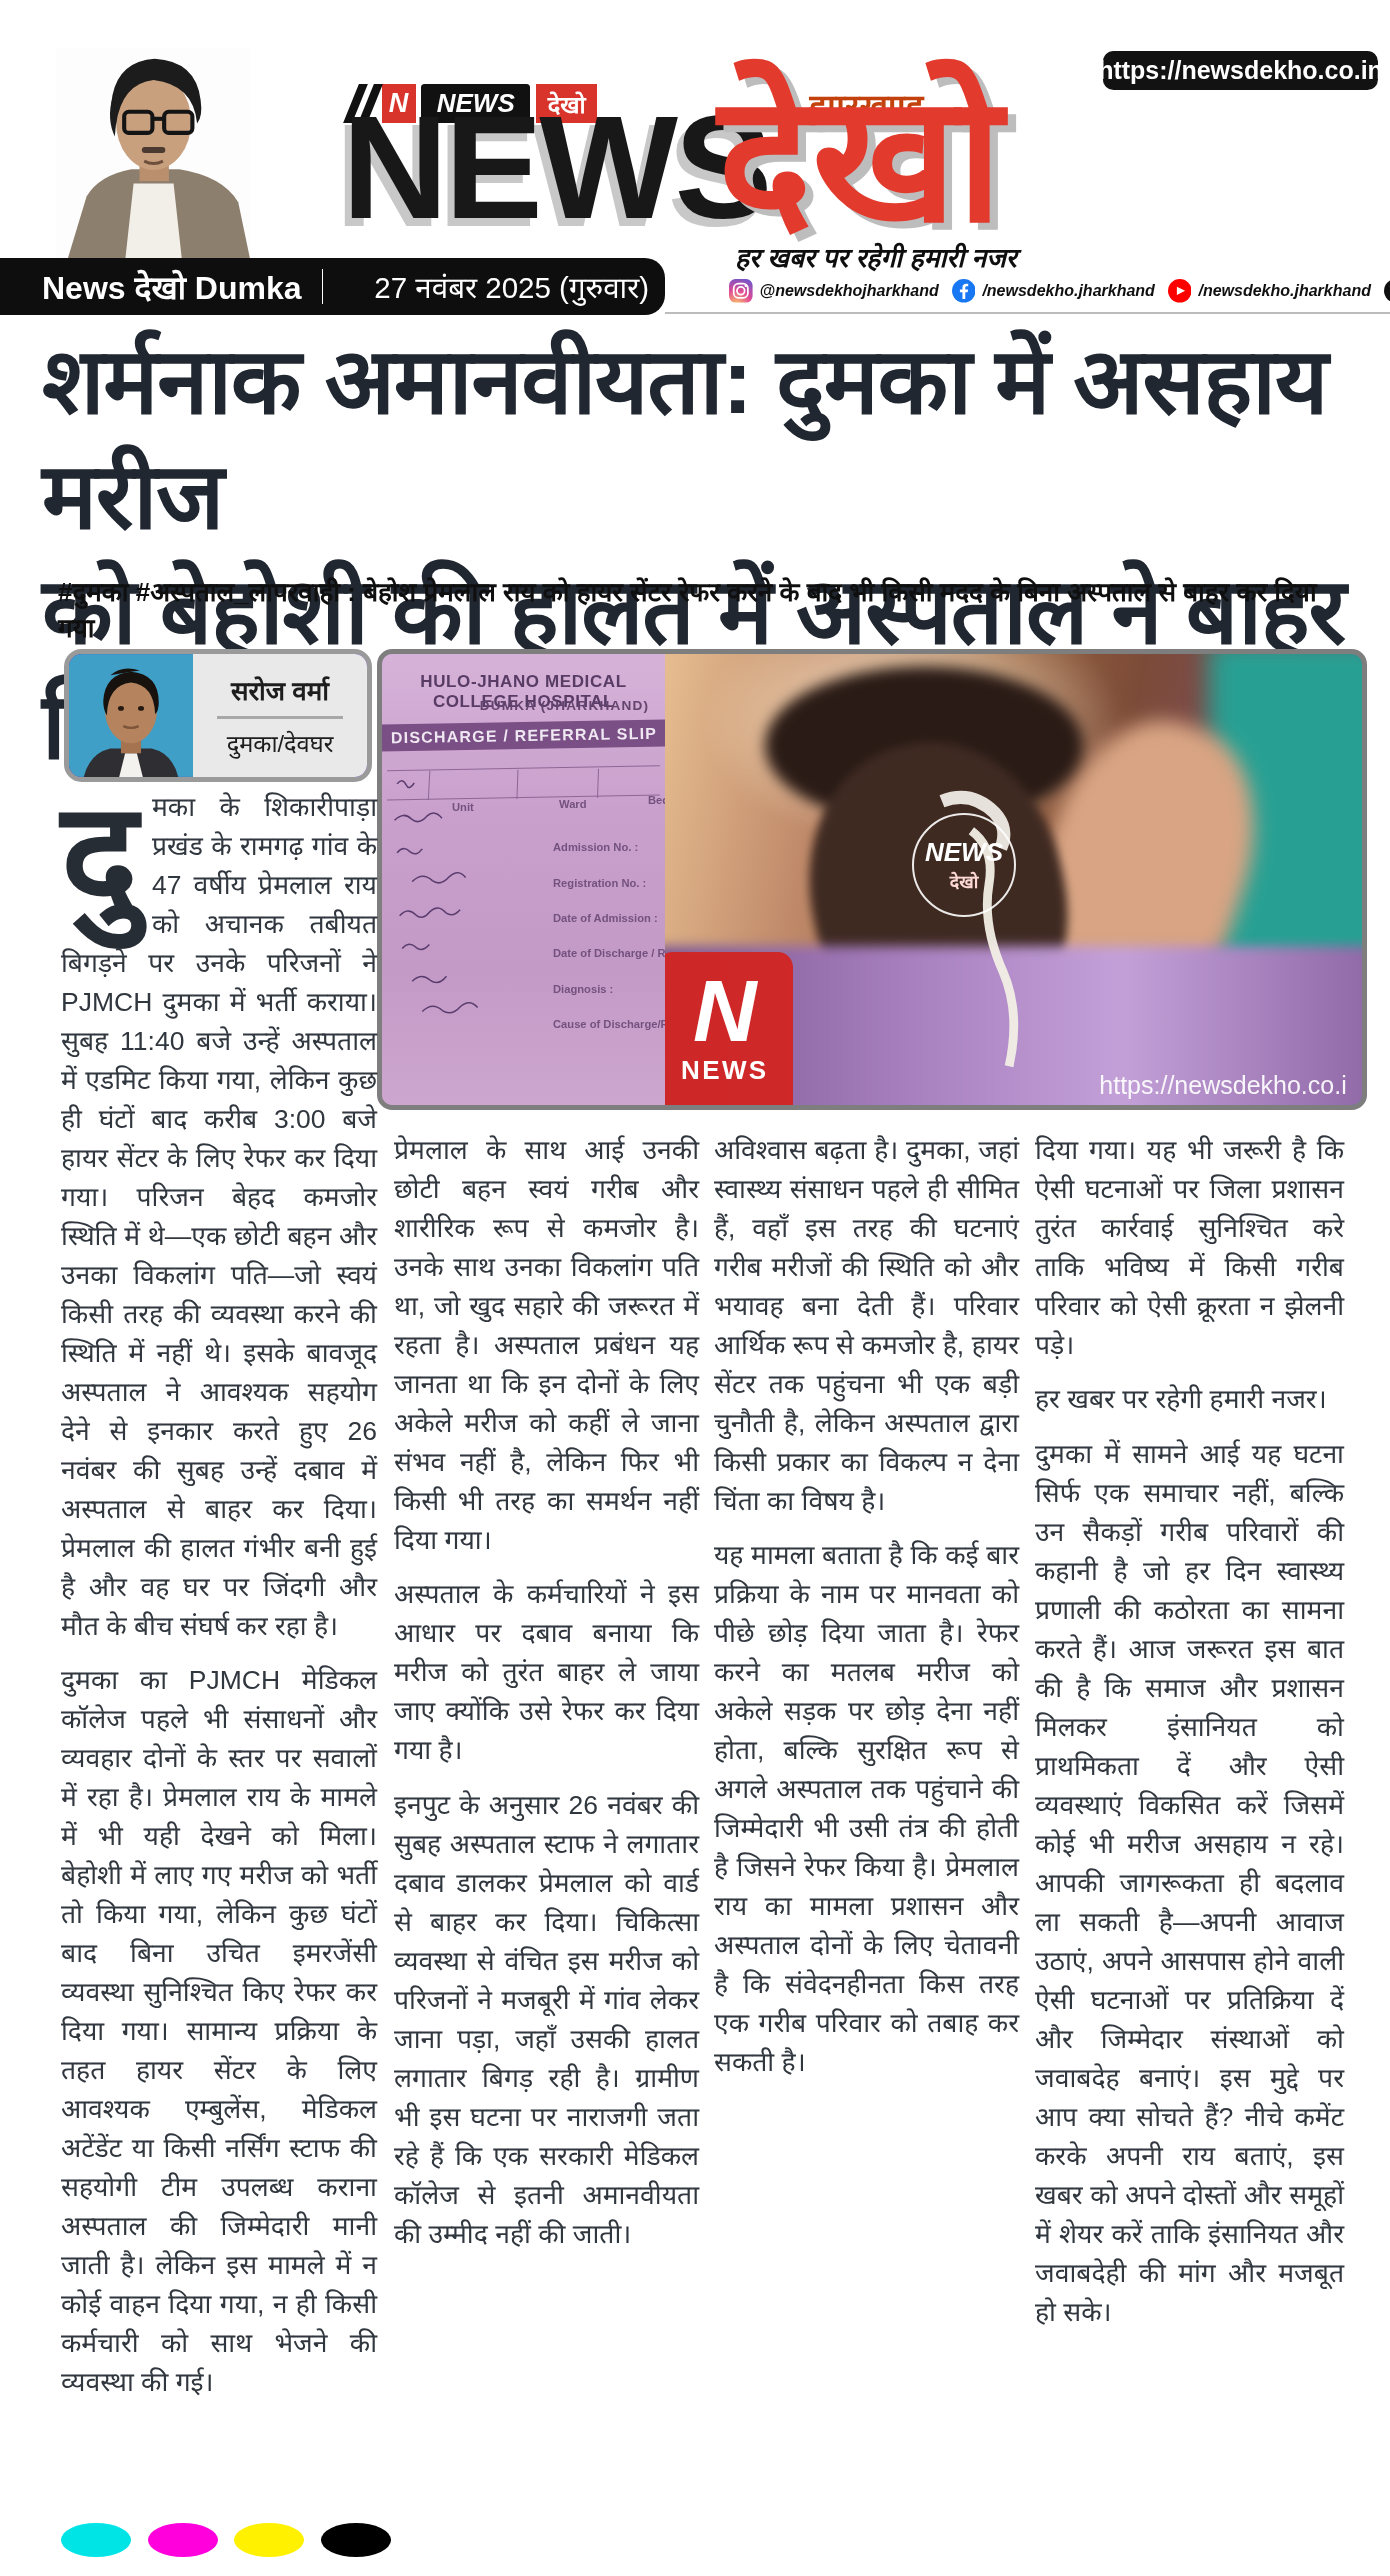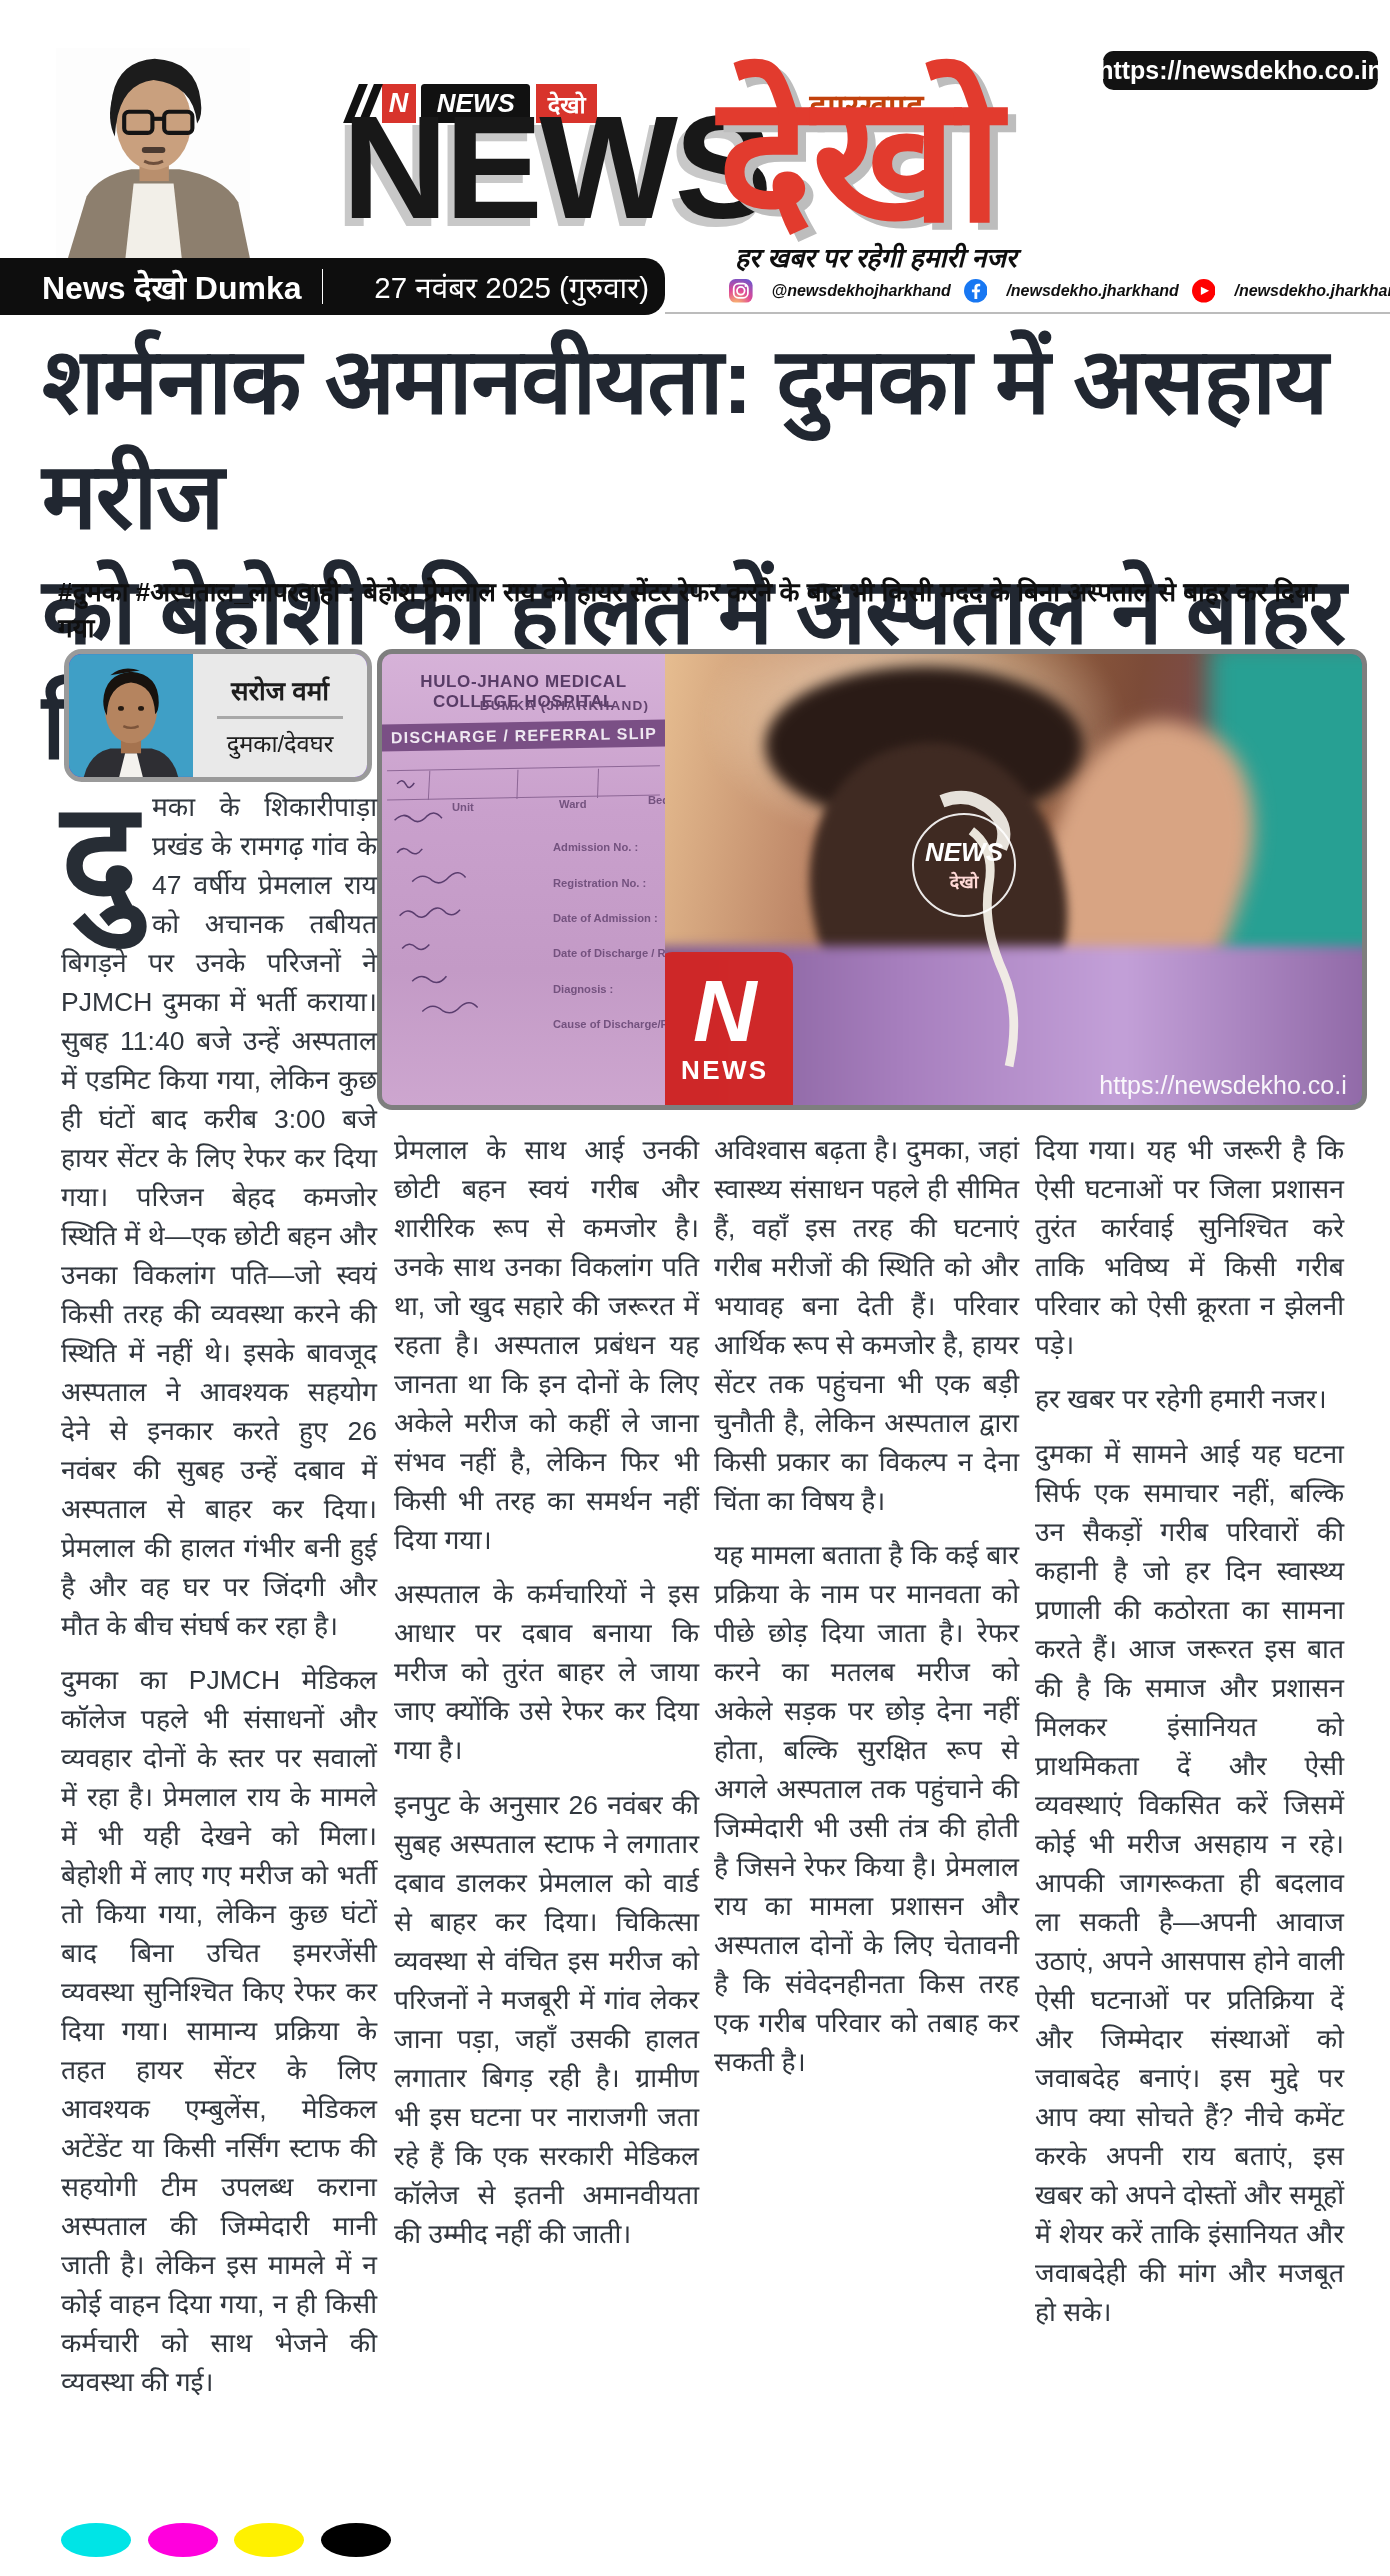--- a/index.html
+++ b/index.html
@@ -28,21 +28,21 @@
         color:#fff;font-size:25px;font-weight:bold;}
 
   .date-bar{position:absolute;left:0;top:258px;width:665px;height:57px;background:#0e0e0e;
         border-radius:0 20px 20px 0;display:flex;align-items:center;padding-left:42px;box-sizing:border-box;gap:20px;}
   .edition{color:#fff;font-size:32px;font-weight:bold;white-space:nowrap;}
   .date-sep{width:1.8px;height:35px;background:#fff;}
   .date-txt{color:#fff;font-size:29.5px;white-space:nowrap;margin-left:31px;}
 
   .social-row{position:absolute;left:729px;top:272px;width:658px;height:38px;display:flex;
         align-items:center;gap:13px;}
-  .social-item{display:flex;align-items:center;gap:19px;}
+  .social-item{display:flex;align-items:center;gap:7px;}
   .social-handle{font-size:16px;font-weight:bold;font-style:italic;color:#101010;white-space:nowrap;}
   .icn{width:23.6px;height:23.6px;flex:0 0 auto;}
   .header-rule{position:absolute;left:665px;top:312px;width:726px;height:2.4px;background:#bcbcbc;}
 
   
   .headline{position:absolute;left:42px;top:324px;width:1312px;}
   .headline div{font-size:92px;line-height:1.25;font-weight:900;letter-spacing:-1.2px;color:#212731;}
   .subhead{position:absolute;left:58px;top:573px;width:1279px;font-size:26px;font-weight:bold;color:#0f0f0f;}
 
   

